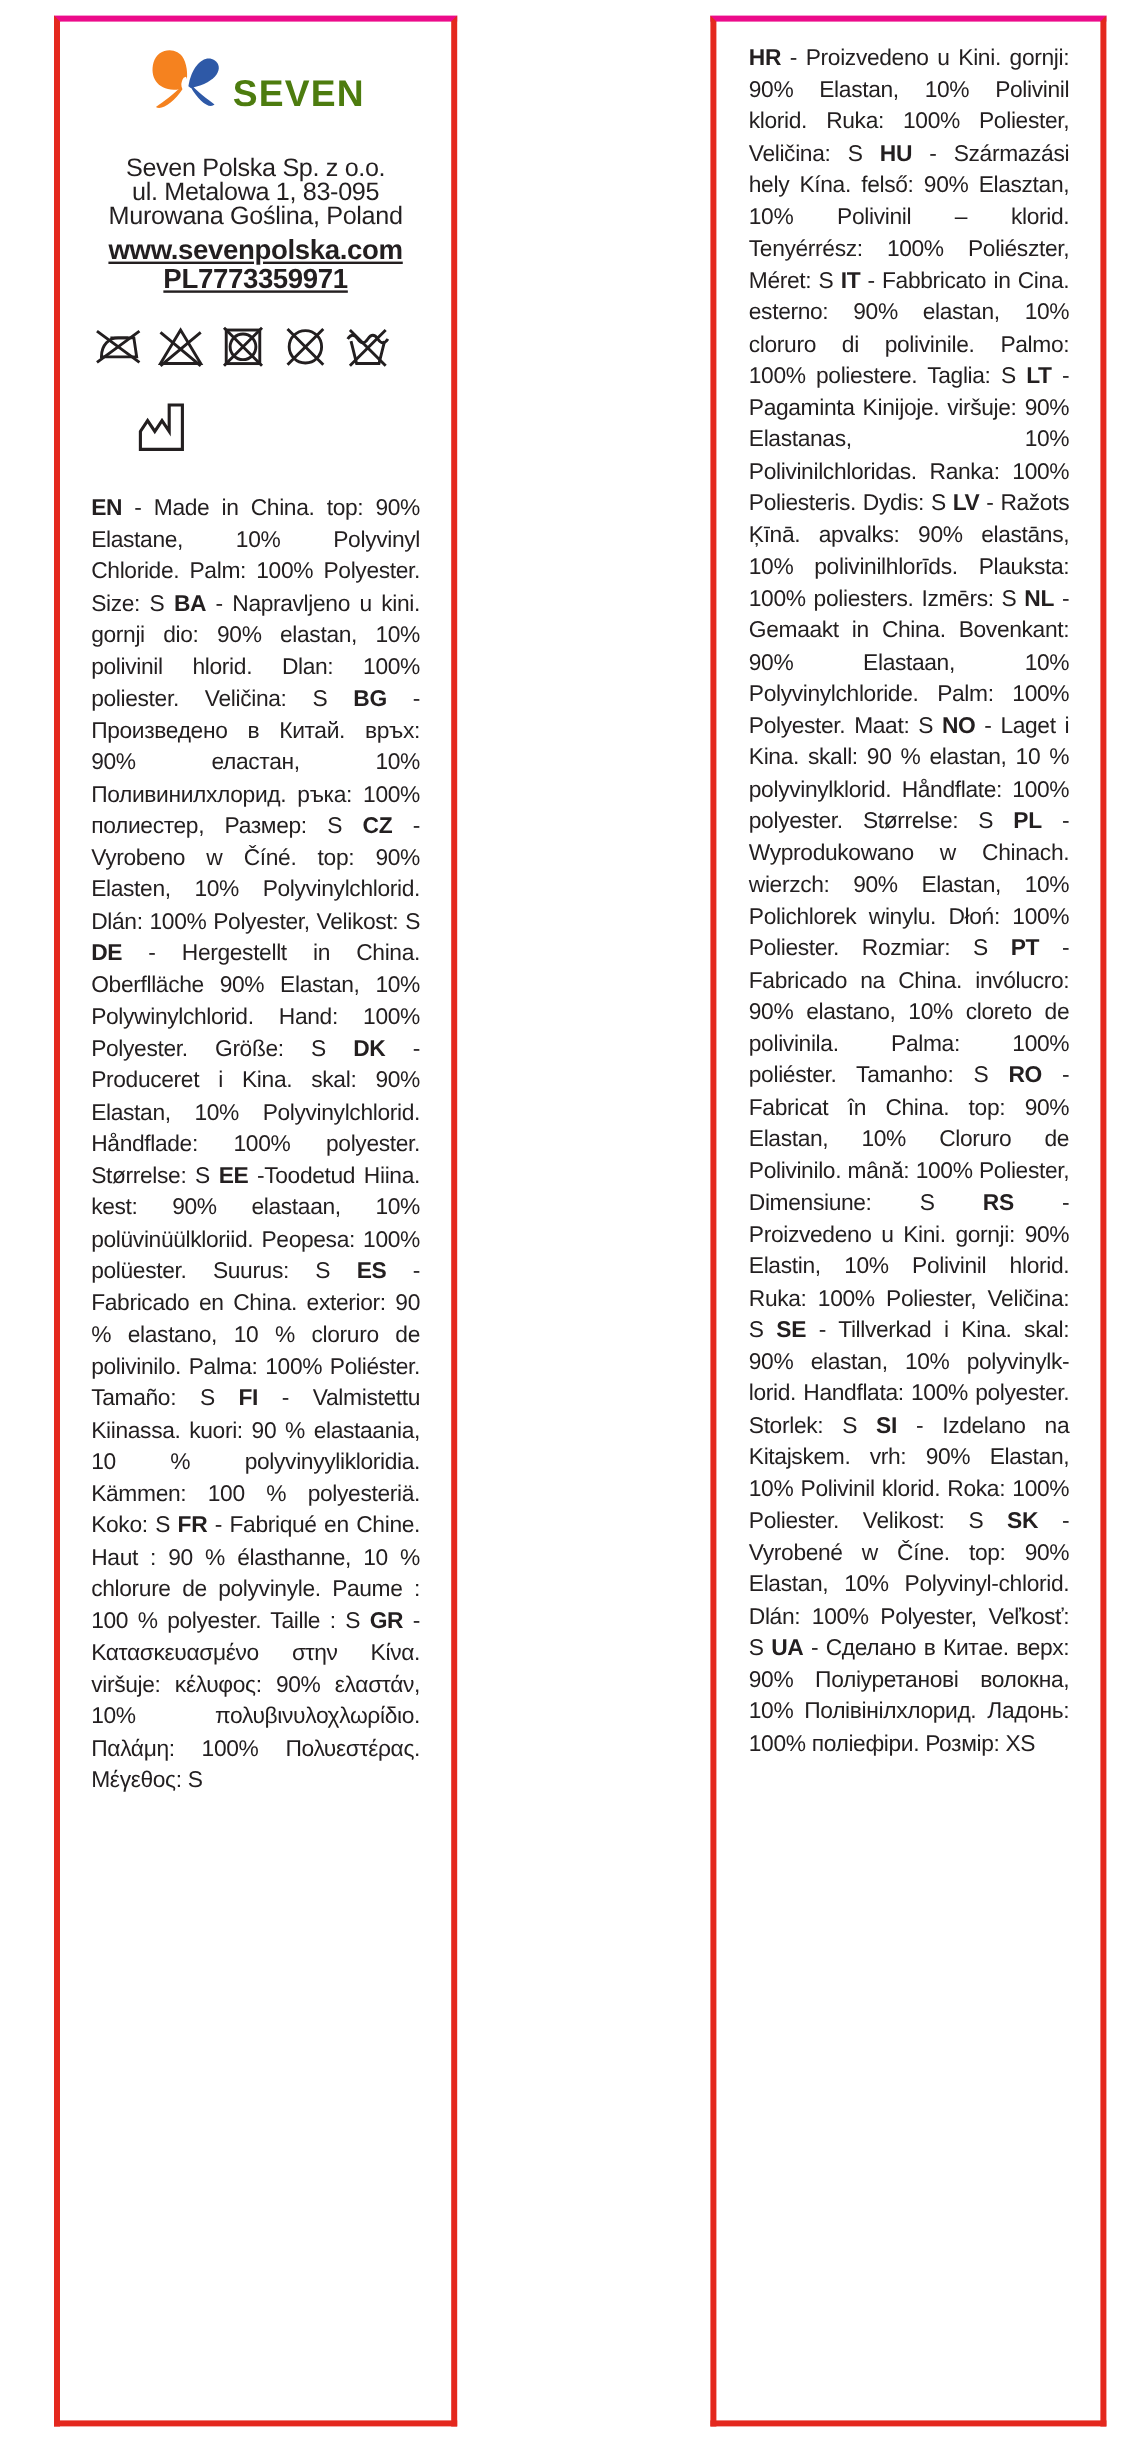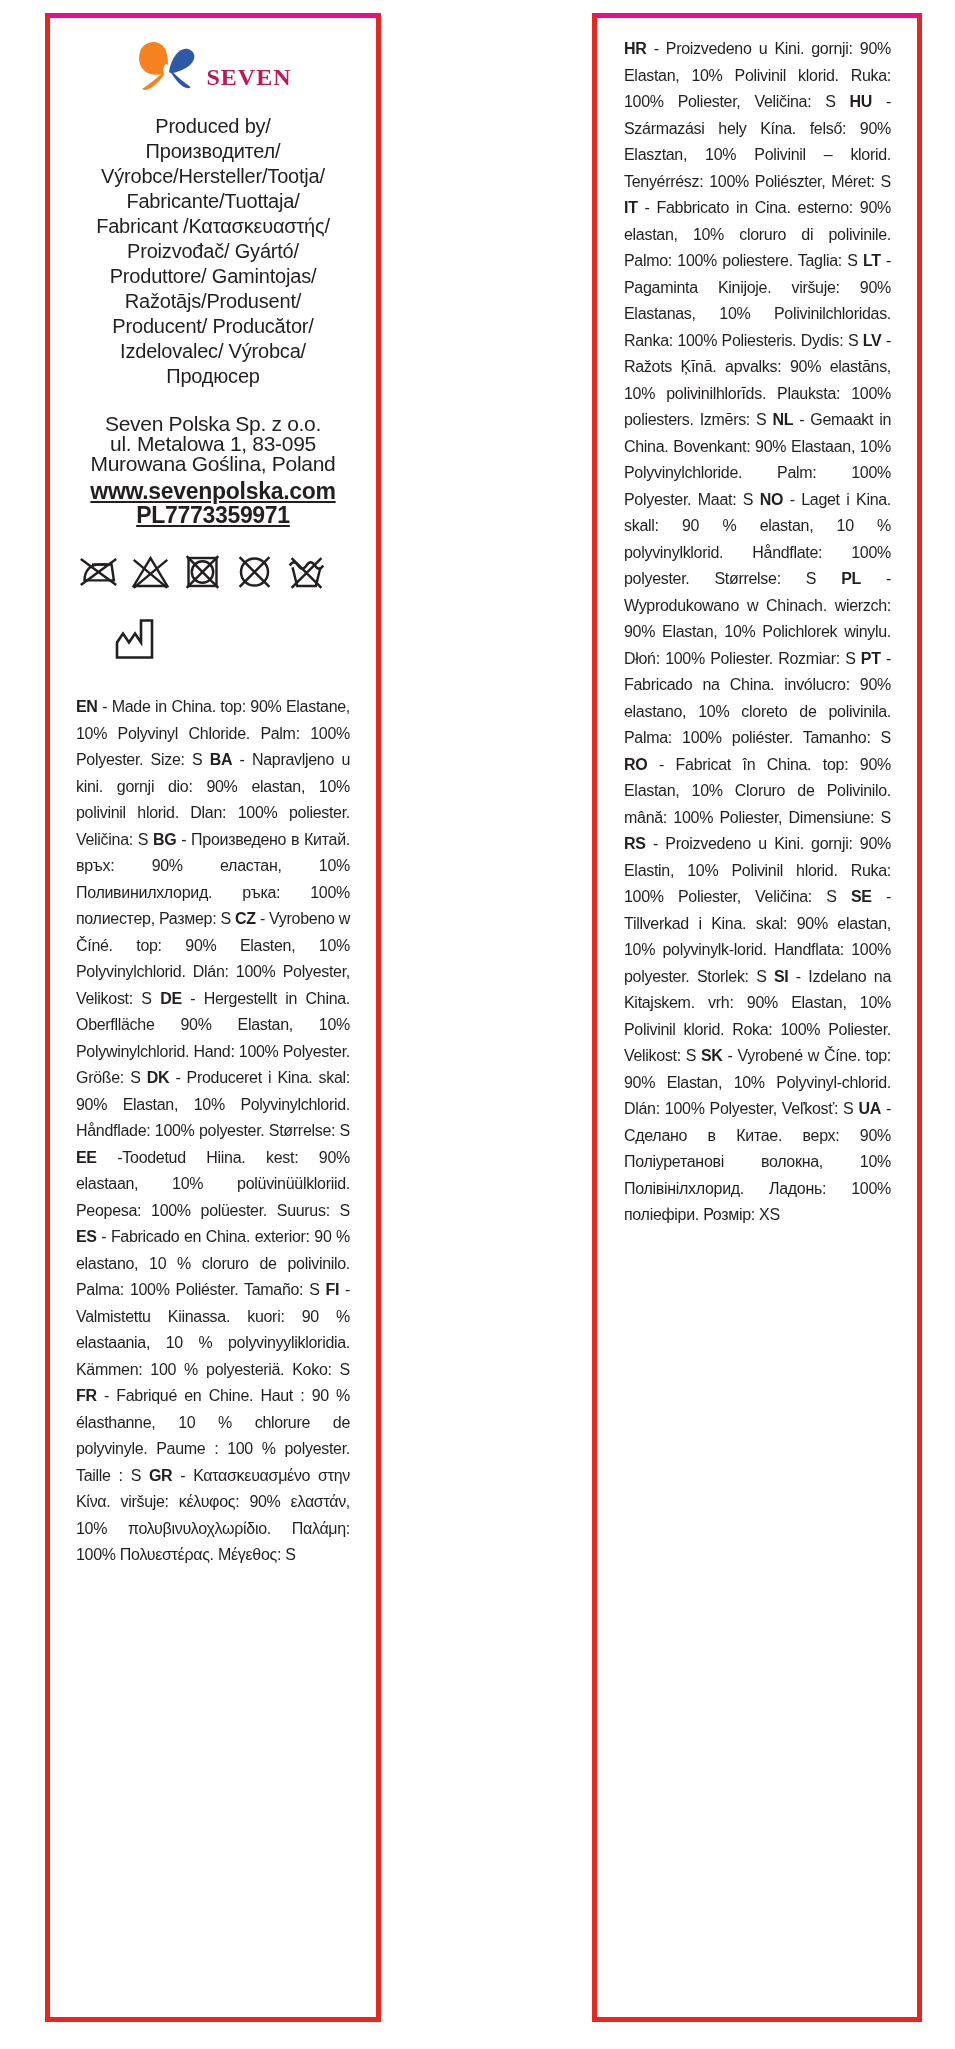--- a/index.html
+++ b/index.html
@@ -31,26 +31,25 @@
     margin-top: 12px;
     display: flex;
     align-items: center;
     justify-content: center;
     gap: 6px;
     height: 76px;
   }
   .butterfly { width: 66px; height: 70px; flex: 0 0 auto; }
   .brand-word {
     font-weight: bold;
-    font-size: 24px;
+    font-size: 31px;
     letter-spacing: 1px;
-    color: #be185d;
+    color: #4d7c0f;
     line-height: 1;
     padding-top: 18px;
-    font-family: Liberation Serif, serif;
   }
 
   .produced-by {
     margin-top: 8px;
     text-align: center;
     white-space: pre-line;
     font-size: 20px;
     line-height: 25px;
     letter-spacing: -0.2px;
   }
@@ -77,21 +76,21 @@
     display: flex;
     align-items: center;
     gap: 11px;
     padding-left: 2px;
   }
   .care-ic { width: 41px; height: 38px; flex: 0 0 auto; }
   .factory-wrap { margin-top: 15px; padding-left: 31px; height: 58px; }
   .factory-ic { width: 60px; height: 57px; }
 
   .comp-text {
-    font-size: 16px;
+    font-size: 19px;
     line-height: 26.5px;
     letter-spacing: -0.3px;
     text-align: justify;
     text-justify: inter-word;
   }
   .panel.left .comp-text { margin-top: 30px; }
   .comp-text b { font-weight: bold; }
 
   svg .stroke {
     fill: none;
@@ -110,31 +109,20 @@
     <svg class="butterfly" viewBox="0 0 100 104" aria-hidden="true">
       <path d="M49,60 C18,69 3,49 9,28 C14,10 38,7 47,23 C52,33 53,47 49,60 Z" fill="#f5821f"></path>
       <path d="M53,58 C57,31 74,17 86,25 C98,33 91,53 56,60 Z" fill="#2e59a7"></path>
       <path d="M46,61 C35,78 19,89 12,84 C22,77 35,68 44,58 Z" fill="#f5821f"></path>
       <path d="M56,59 C66,76 79,87 86,81 C77,74 64,65 58,57 Z" fill="#2e59a7"></path>
       <path d="M47,47 C43,53 43,60 48,64 C53,60 53,52 50,46 Z" fill="#ffffff"></path>
     </svg>
     <div class="brand-word">SEVEN</div>
   </div>
 
-  <div class="produced-by">Produced by/
-Производител/
-Výrobce/Hersteller/Tootja/
-Fabricante/Tuottaja/
-Fabricant /Κατασκευαστής/
-Proizvođač/ Gyártó/
-Produttore/ Gamintojas/
-Ražotājs/Produsent/
-Producent/ Producător/
-Izdelovalec/ Výrobca/
-Продюсер</div>
 
   <div class="company-address">Seven Polska Sp. z o.o.
 ul. Metalowa 1, 83-095
 Murowana Goślina, Poland</div>
 
   <div class="website">www.sevenpolska.com</div>
   <div class="reg-number">PL7773359971</div>
 
   <div class="care-row">
     <svg class="care-ic" viewBox="0 0 44 40" aria-hidden="true">

